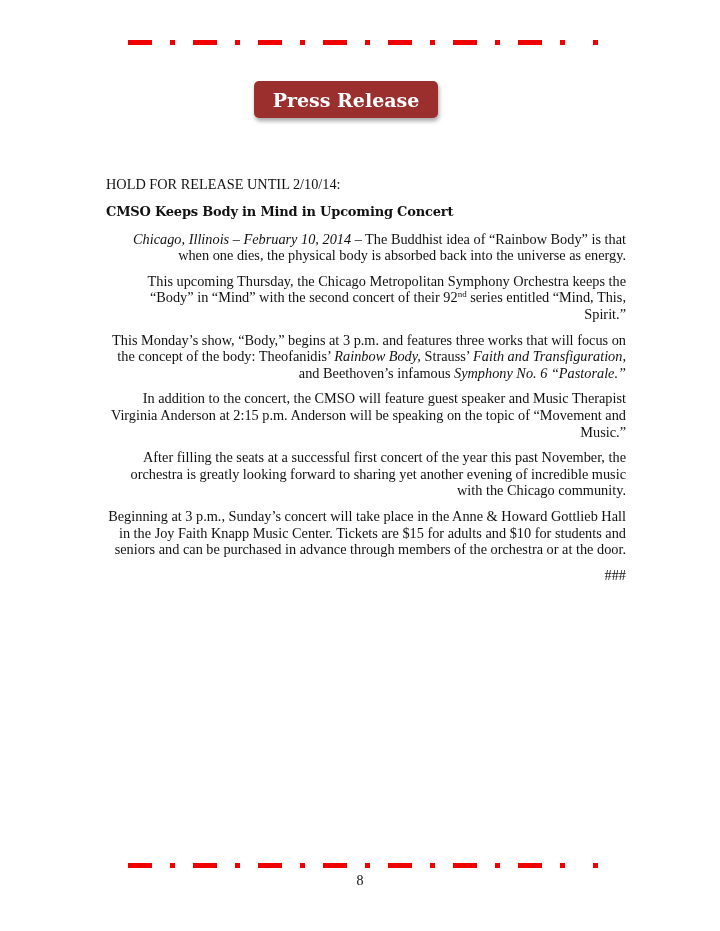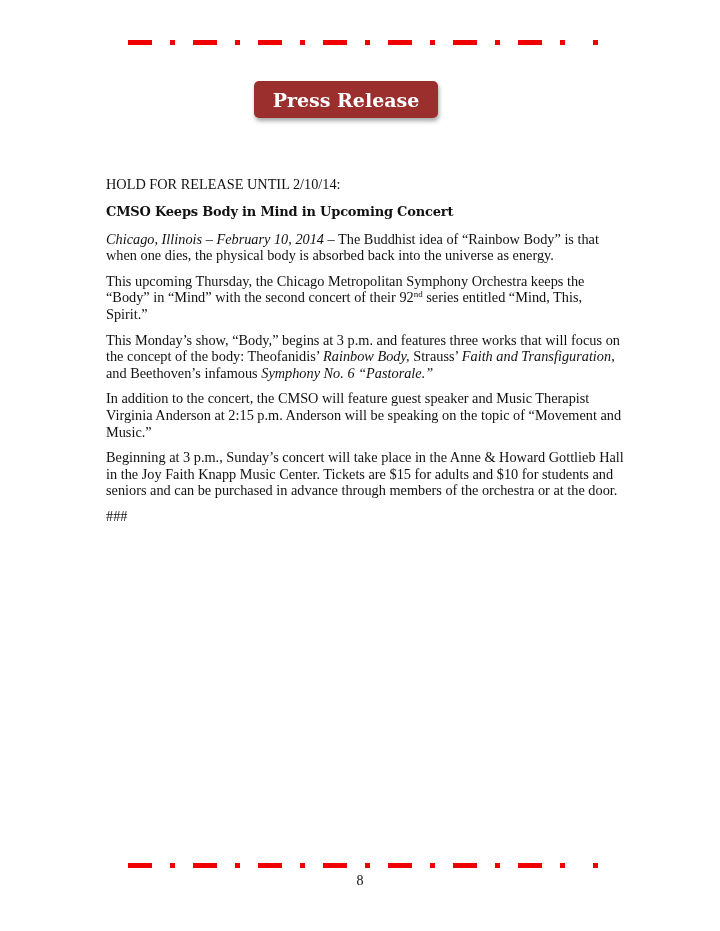--- a/index.html
+++ b/index.html
@@ -8,21 +8,21 @@
   .rule .dash { position:absolute; top:0; height:5px; width:24px; background:#f00000; }
   .rule .dot { position:absolute; top:0; height:5px; width:5px; background:#f00000; }
   #rule-top { top:40px; }
   #rule-bottom { top:863px; }
   .badge { position:absolute; left:254px; top:81px; width:184px; height:37px; background:#9b2f2d; border-radius:5px;
            box-shadow:1px 3px 4px rgba(0,0,0,0.35); display:flex; align-items:center; justify-content:center; }
   .badge span { color:#fff; font-family:"DejaVu Serif","Liberation Serif",serif; font-weight:bold; font-size:19px; letter-spacing:0px; }
   .content { position:absolute; left:106px; top:176px; width:520px; font-family:"Liberation Serif","DejaVu Serif",serif; font-size:14.3px; line-height:16.6px; }
   .hold { margin:0 0 9px 0; }
   .headline { font-family:"DejaVu Serif","Liberation Serif",serif; font-weight:bold; font-size:13px; margin:0 0 9px 0; line-height:20px; letter-spacing:-0.2px; }
-  .content p { margin:0 0 9px 0; }
+  .content p { margin:0 0 9px 0;text-align:right; }
   sup { font-size:9px; line-height:0; vertical-align:5px;margin-top:8px; }
   .pagenum { position:absolute; top:873px; left:0; width:720px; text-align:center; font-family:"Liberation Serif","DejaVu Serif",serif; font-size:14px; }
 </style>
 </head>
 <body>
 
 <div id="rule-top" class="rule">
     <div class="dash" style="left: 0px;"></div>
     <div class="dot" style="left: 42px;"></div>
     <div class="dash" style="left: 65px;"></div>
@@ -44,20 +44,21 @@
   <span>Press Release</span>
 </div>
 
 <div class="content">
   <div class="hold">HOLD FOR RELEASE UNTIL 2/10/14:</div>
   <div class="headline">CMSO Keeps Body in Mind in Upcoming Concert</div>
   <p><i>Chicago, Illinois – February 10, 2014</i><span> – The Buddhist idea of “Rainbow Body” is that when one dies, the physical body is absorbed back into the universe as energy.</span></p>
   <p><span>This upcoming Thursday, the Chicago Metropolitan Symphony Orchestra keeps the “Body” in “Mind” with the second concert of their 92</span><sup>nd</sup><span> series entitled “Mind, This, Spirit.”</span></p>
   <p><span>This Monday’s show, “Body,” begins at 3 p.m. and features three works that will focus on the concept of the body: Theofanidis’ </span><i>Rainbow Body,</i><span> Strauss’ </span><i>Faith and Transfiguration</i><span>, and Beethoven’s infamous </span><i>Symphony No. 6 “Pastorale.”</i></p>
   <p>In addition to the concert, the CMSO will feature guest speaker and Music Therapist Virginia Anderson at 2:15 p.m. Anderson will be speaking on the topic of “Movement and Music.”</p>
+  <p>After filling the seats at a successful first concert of the year this past November, the orchestra is greatly looking forward to sharing yet another evening of incredible music with the Chicago community.</p>
   <p>Beginning at 3 p.m., Sunday’s concert will take place in the Anne &amp; Howard Gottlieb Hall in the Joy Faith Knapp Music Center. Tickets are $15 for adults and $10 for students and seniors and can be purchased in advance through members of the orchestra or at the door.</p>
   <p>###</p>
 </div>
 
 <div id="rule-bottom" class="rule">
     <div class="dash" style="left: 0px;"></div>
     <div class="dot" style="left: 42px;"></div>
     <div class="dash" style="left: 65px;"></div>
     <div class="dot" style="left: 107px;"></div>
     <div class="dash" style="left: 130px;"></div>

